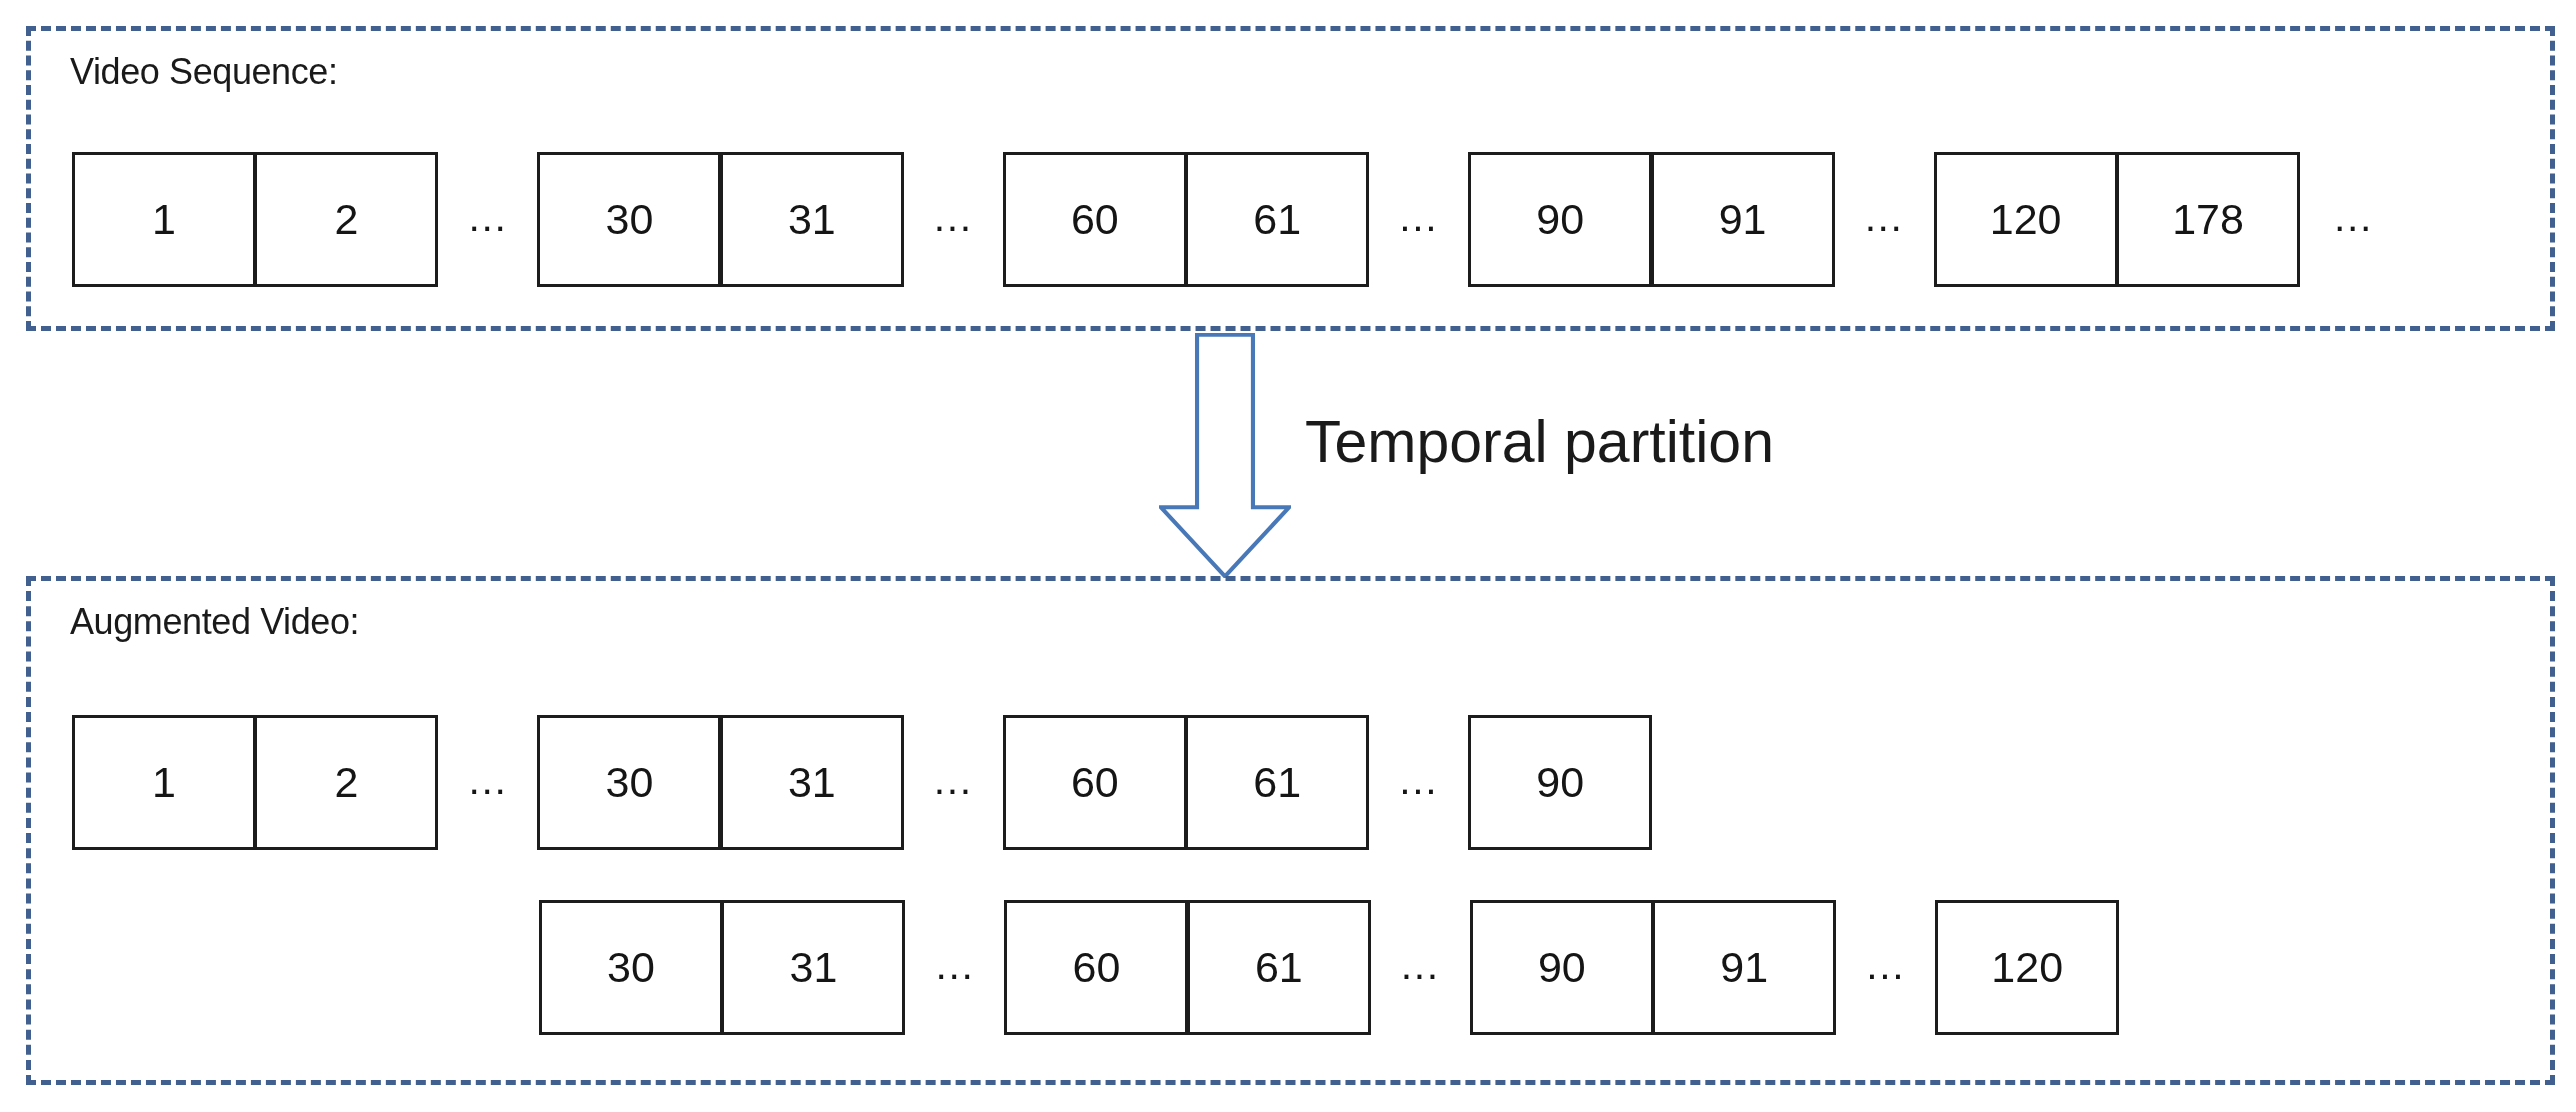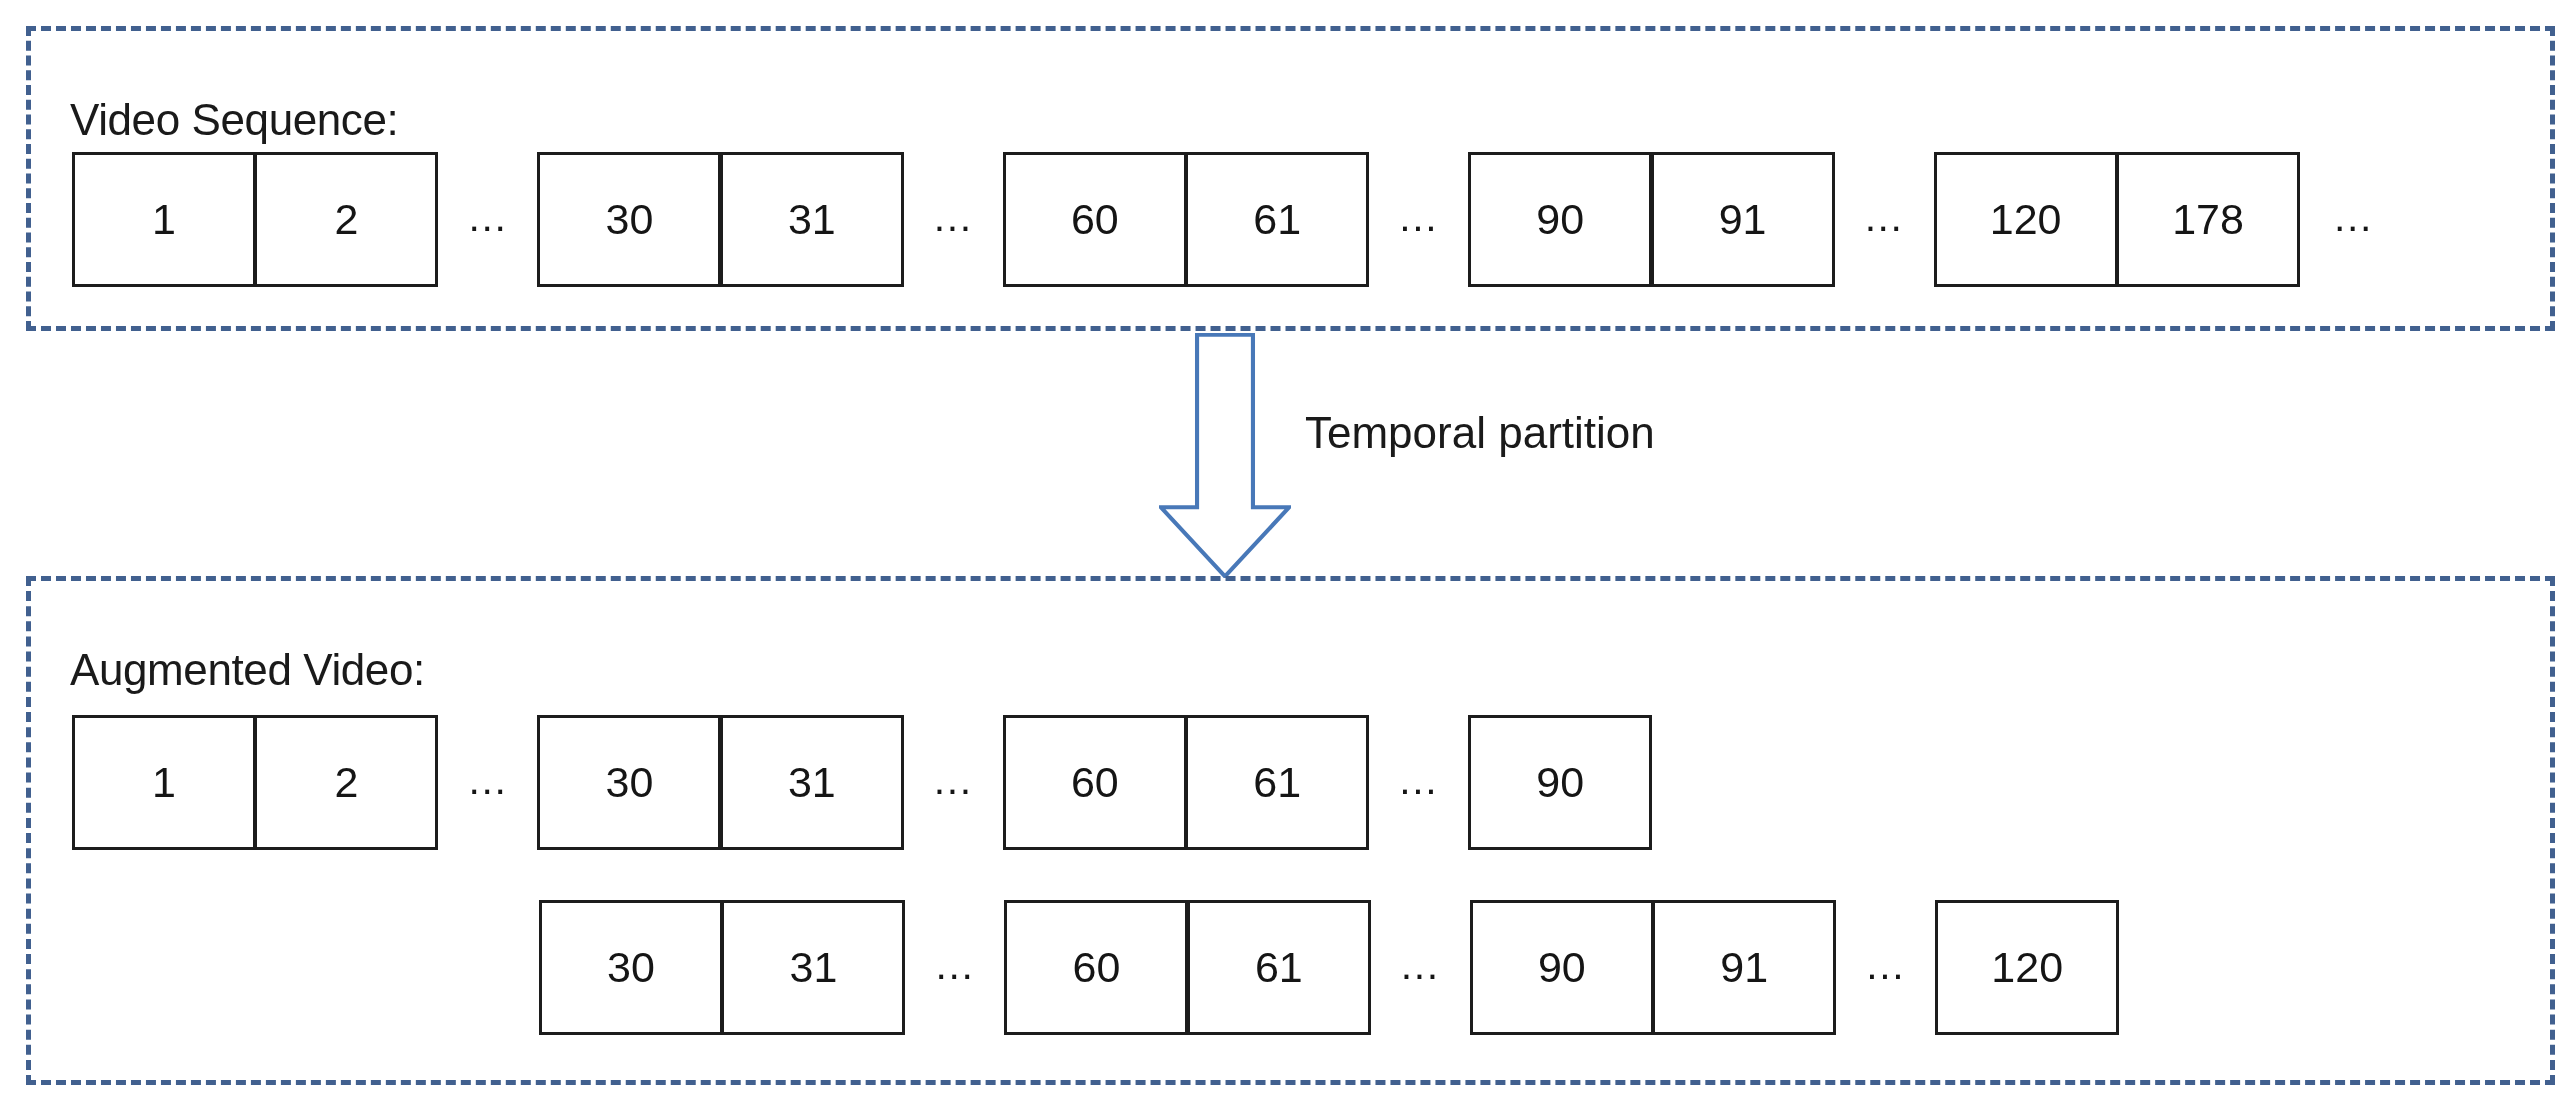--- a/index.html
+++ b/index.html
@@ -25,26 +25,25 @@
     border: 5px dashed #41608f;
     box-sizing: border-box;
     background: transparent;
   }
   #panel-top   { left: 25.5px;  top: 25.5px;  width: 2529px; height: 305px; }
   #panel-bottom{ left: 25.5px;  top: 576px; width: 2529px; height: 509px; }
 
   
   .panel-caption {
     position: absolute;
-    font-size: 44px;
+    font-size: 36px;
     color: #1a1a1a;
     font-family: "Liberation Sans", sans-serif;
     letter-spacing: -0.4px;
     white-space: nowrap;
-    margin-top: 44px;
   }
   #caption-top    { left: 70px; top: 51px; }
   #caption-bottom { left: 70px; top: 601px; }
 
   
   .strip {
     position: absolute;
     display: flex;
     align-items: center;
     height: 135px;
@@ -94,21 +93,21 @@
     top: 333px;
     width: 132px;
     height: 245px;
   }
   #arrow-wrap svg { display: block; }
 
   #arrow-label {
     position: absolute;
     left: 1305px;
     top: 408px;
-    font-size: 44px;
+    font-size: 59px;
     color: #1a1a1a;
     white-space: nowrap;
     font-family: "Liberation Sans", sans-serif;
   }
 </style>
 </head>
 <body>
 
 <div id="stage">
 

